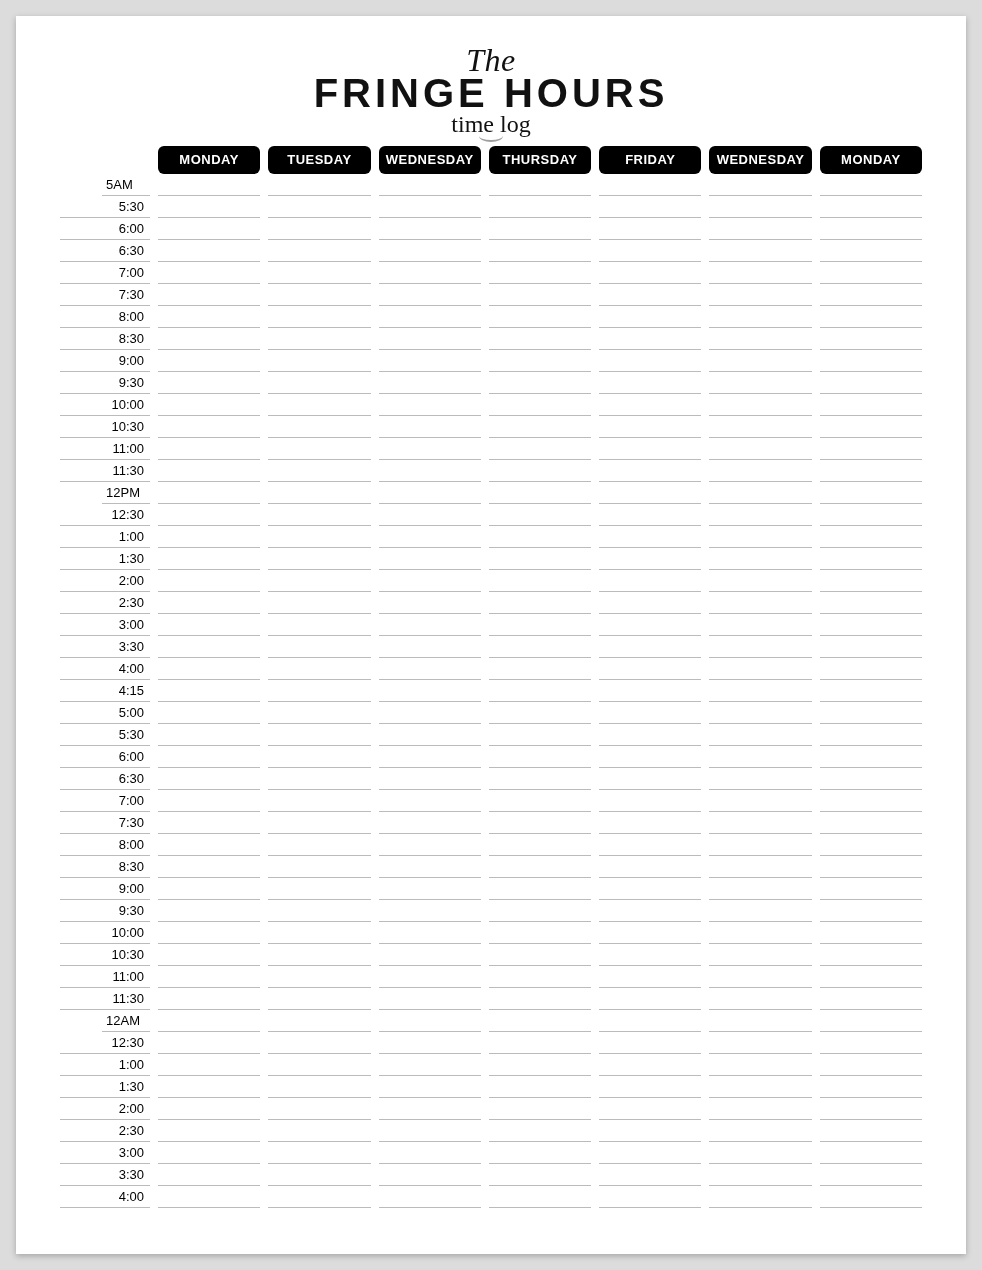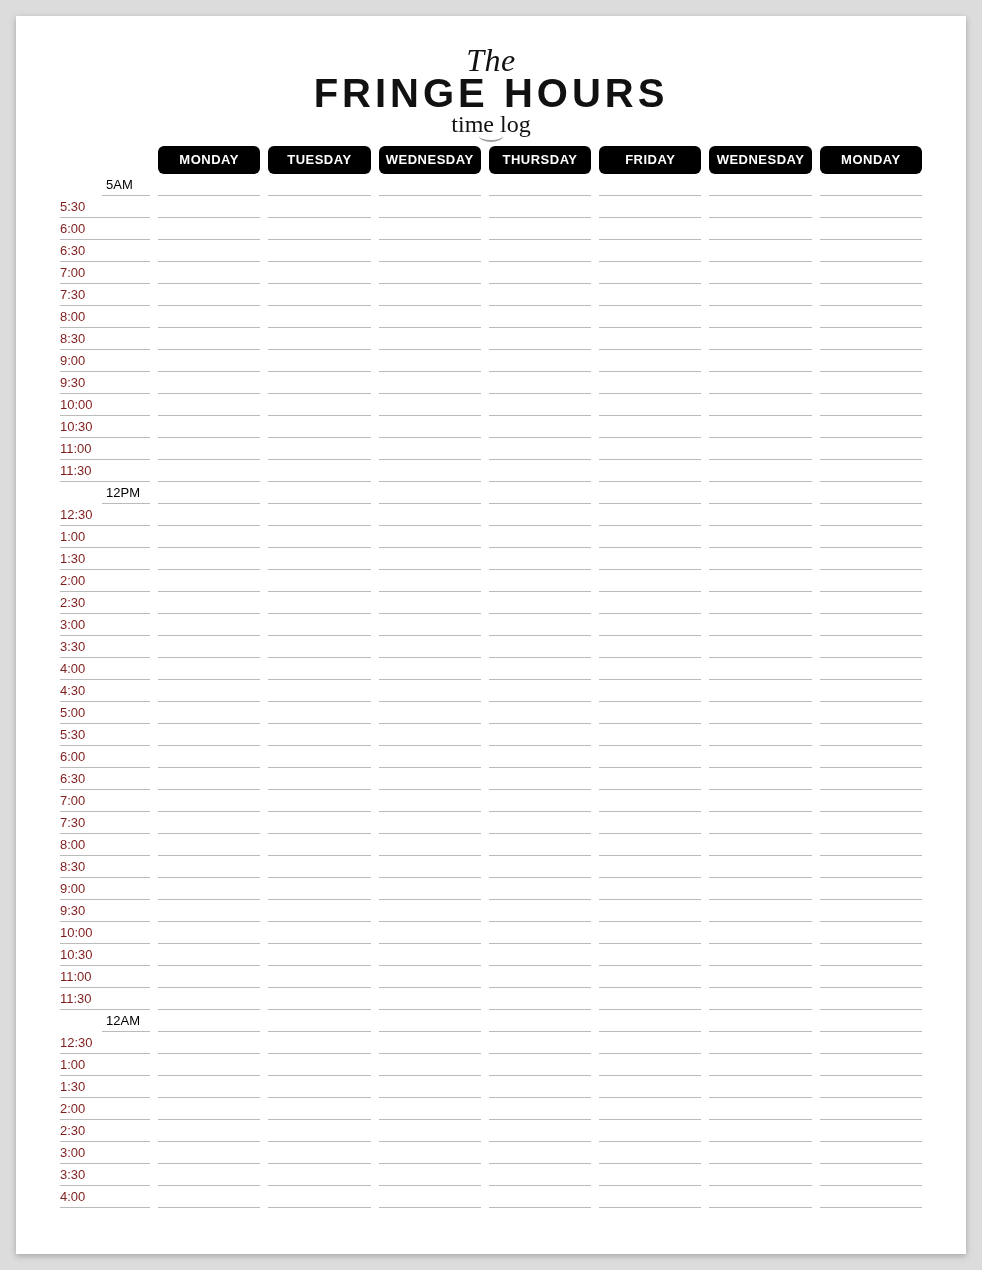--- a/index.html
+++ b/index.html
@@ -82,24 +82,25 @@
     color: #fff;
     text-align: center;
     font-size: 13px;
     font-weight: 700;
     letter-spacing: .5px;
     padding: 6px 0 5px 0;
     border-radius: 6px;
   }
   .tlabel {
     font-size: 13px;
-    color: #7f1d1d;
+    color: #000000;
     height: 22px;
     line-height: 22px;
     padding-right: 6px;
+    text-align: right;
     border-bottom: 1px solid #bbb;
     box-sizing: border-box;
   }
   .tlabel.bold {
     font-weight: 400;
     color: #000;
     text-align: left;
     padding-left: 4px;
     margin-left: 42px;
   }
@@ -312,21 +313,21 @@
         <div class="cell"></div>
         <div class="cell"></div>
         <div class="tlabel">4:00</div>
         <div class="cell"></div>
         <div class="cell"></div>
         <div class="cell"></div>
         <div class="cell"></div>
         <div class="cell"></div>
         <div class="cell"></div>
         <div class="cell"></div>
-        <div class="tlabel">4:30</div>
+        <div class="tlabel">4:15</div>
         <div class="cell"></div>
         <div class="cell"></div>
         <div class="cell"></div>
         <div class="cell"></div>
         <div class="cell"></div>
         <div class="cell"></div>
         <div class="cell"></div>
         <div class="tlabel">5:00</div>
         <div class="cell"></div>
         <div class="cell"></div>

